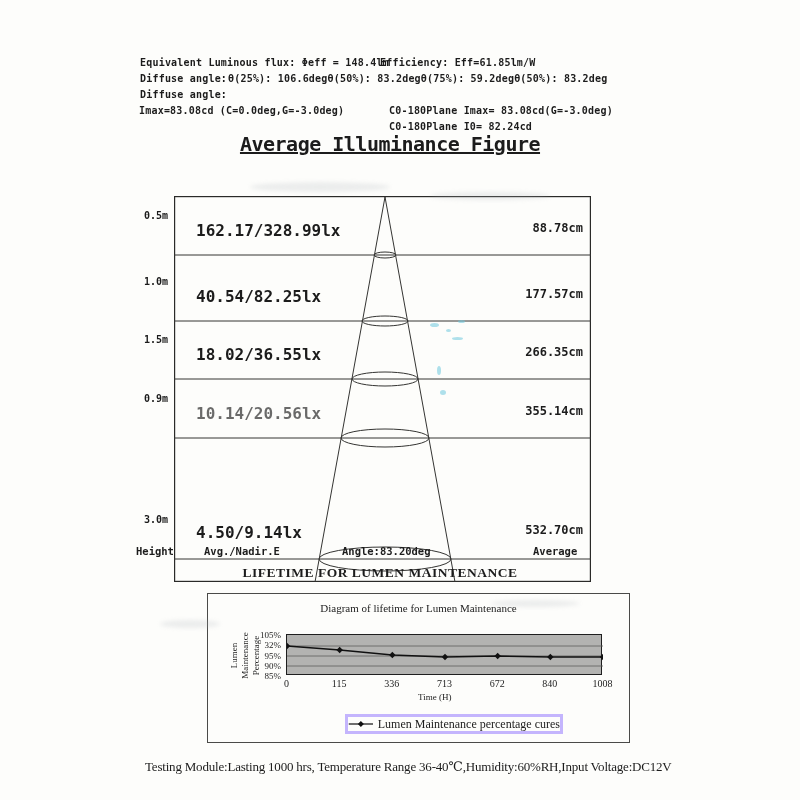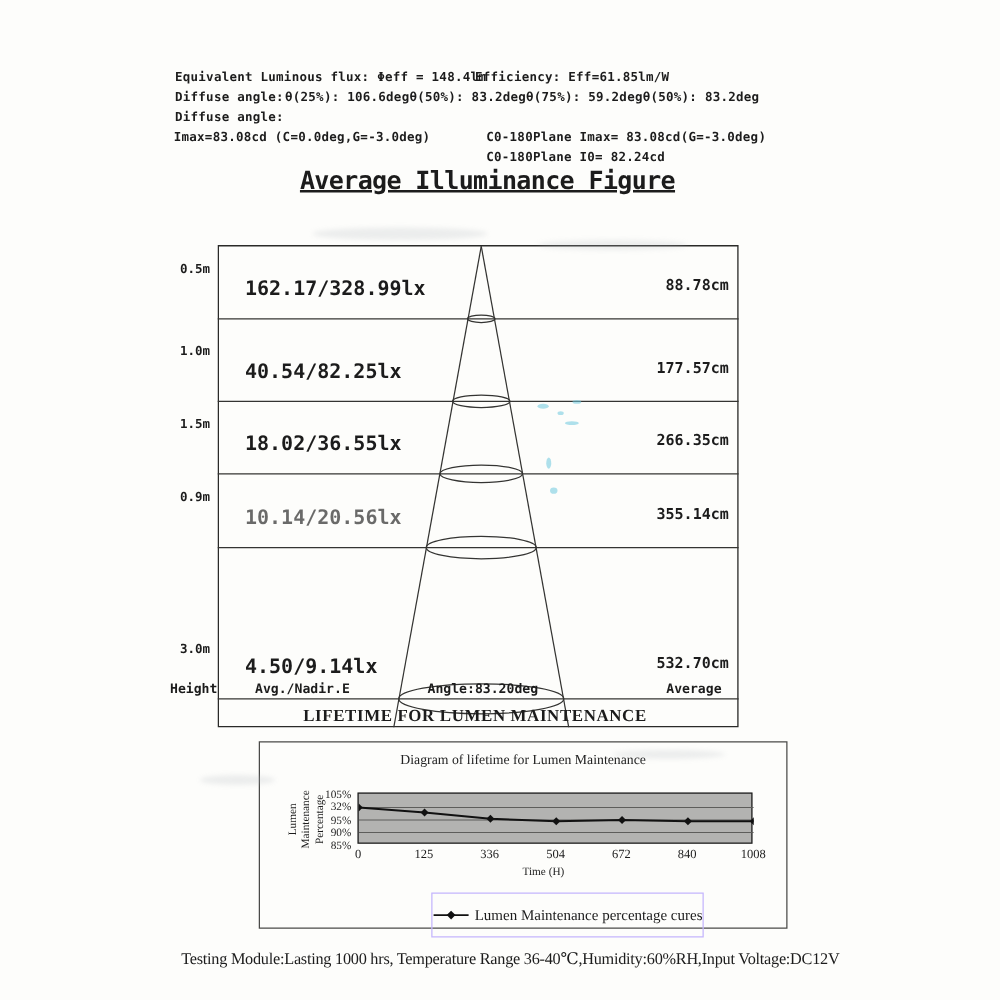--- a/index.html
+++ b/index.html
@@ -33,21 +33,21 @@
   .chart-box .abs { font-family:"Liberation Serif","DejaVu Serif",serif; }
   .chart-title{ left:0; right:0; top:8px; text-align:center; font-size:11px; color:#222; }
   .plot-rect  { left:78px; top:40px; width:316px; height:41px;
                 background:#b3b3b1; border:1px solid #1f1f1f; }
   .ytick  { left:28px; width:45px; text-align:right; font-size:9px; }
   .xtick  { top:84px; width:40px; text-align:center; font-size:10px; }
   .xlabel { left:210px; top:98px; font-size:9px; }
   .ylabel { left:5px; top:45px; width:64px; height:33px;
             font-size:9px; line-height:11px; text-align:center; white-space:normal;
             transform:rotate(-90deg); transform-origin:50% 50%; }
-  .legend { left:137px; top:120px; width:218px; height:36px; border:1px solid #c4b5fd;
+  .legend { left:137px; top:120px; width:218px; height:20px; border:3px solid #c4b5fd;
             display:flex; align-items:center; gap:4px; }
   .legend-text { font-size:12px; white-space:pre; }
 
   
   .footnote { left:145px; top:759px; font-size:13px;
               font-family:"Liberation Serif","DejaVu Serif",serif; letter-spacing:-.2px; }
 
   
   .speck { position:absolute; border-radius:50%; background:#6fc9de; opacity:.55; filter:blur(.4px); }
   .smudge{ position:absolute; border-radius:50%; background:#aeb4ba; opacity:.22; filter:blur(2px); }
@@ -146,23 +146,23 @@
           <path d="M52.666666666666664 11.8 L55.86666666666667 15 L52.666666666666664 18.2 L49.46666666666666 15 Z" fill="#111111"></path>
           <path d="M105.33333333333333 16.8 L108.53333333333333 20 L105.33333333333333 23.2 L102.13333333333333 20 Z" fill="#111111"></path>
           <path d="M158 18.8 L161.2 22 L158 25.2 L154.8 22 Z" fill="#111111"></path>
           <path d="M210.66666666666666 17.8 L213.86666666666665 21 L210.66666666666666 24.2 L207.46666666666667 21 Z" fill="#111111"></path>
           <path d="M263.3333333333333 18.8 L266.5333333333333 22 L263.3333333333333 25.2 L260.1333333333333 22 Z" fill="#111111"></path>
           <path d="M316 18.8 L319.2 22 L316 25.2 L312.8 22 Z" fill="#111111"></path>
         </svg>
     </div>
 
     <div class="abs xtick" style="left:58.5px;">0</div>
-    <div class="abs xtick" style="left:111.2px;">125</div>
+    <div class="abs xtick" style="left:111.2px;">115</div>
     <div class="abs xtick" style="left:163.8px;">336</div>
-    <div class="abs xtick" style="left:216.5px;">504</div>
+    <div class="abs xtick" style="left:216.5px;">713</div>
     <div class="abs xtick" style="left:269.2px;">672</div>
     <div class="abs xtick" style="left:321.8px;">840</div>
     <div class="abs xtick" style="left:374.5px;">1008</div>
 
     <div class="abs xlabel">Time (H)</div>
 
     <div class="abs legend">
       <svg width="34" height="10" viewBox="0 0 34 10">
         <line x1="1" y1="5" x2="33" y2="5" stroke="#111" stroke-width="1.6"></line>
         <path d="M17 1 L21 5 L17 9 L13 5 Z" fill="#111"></path>

